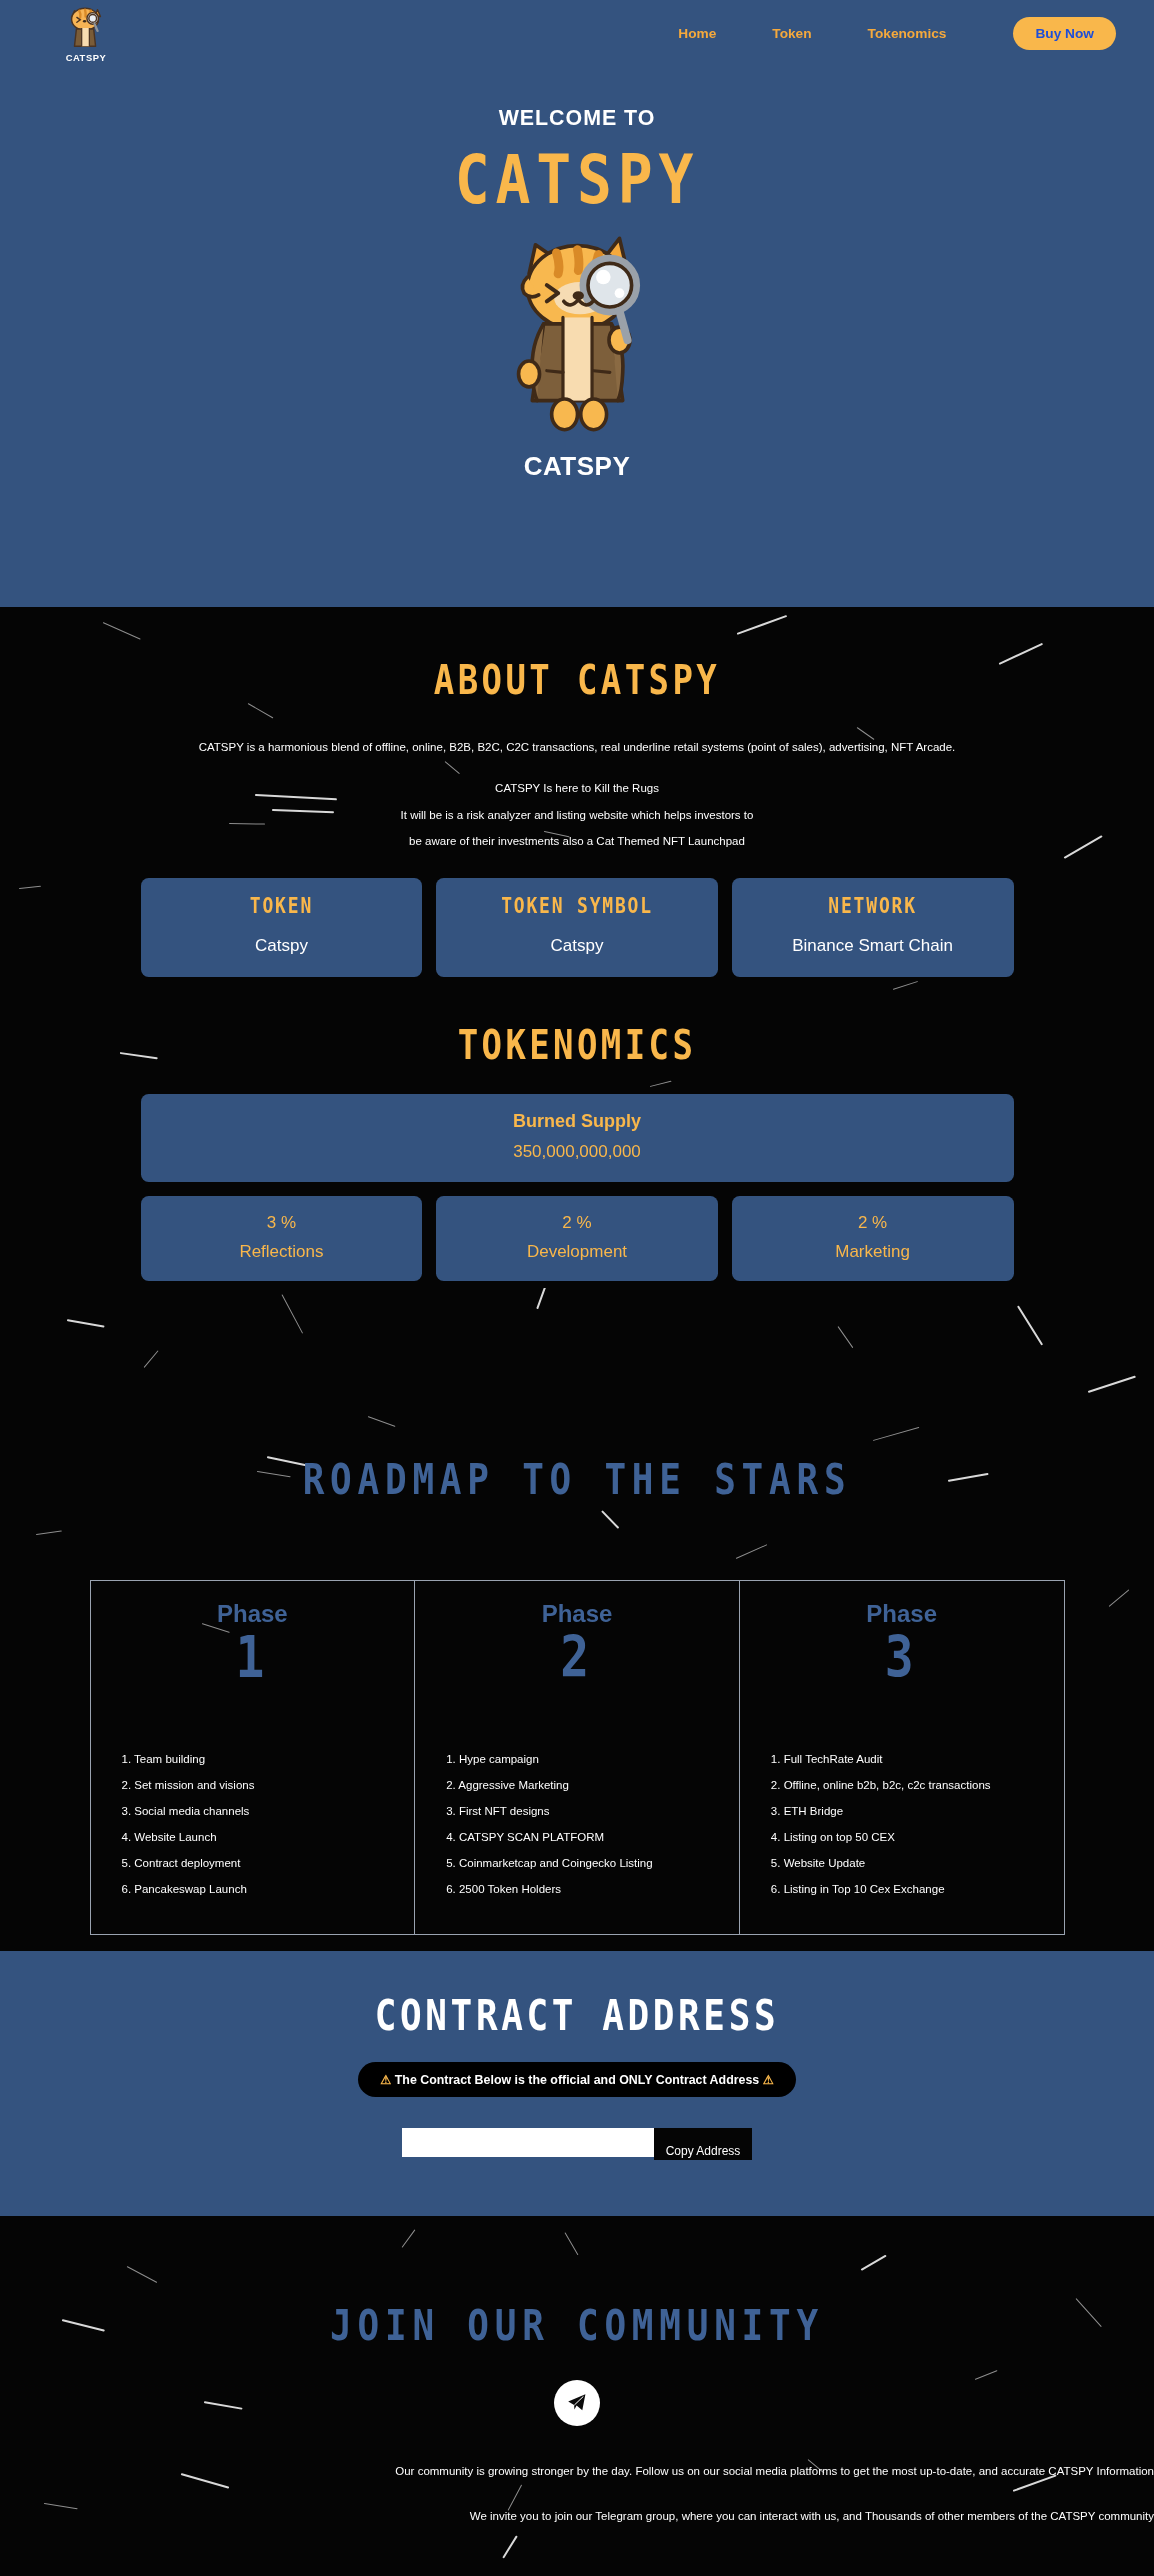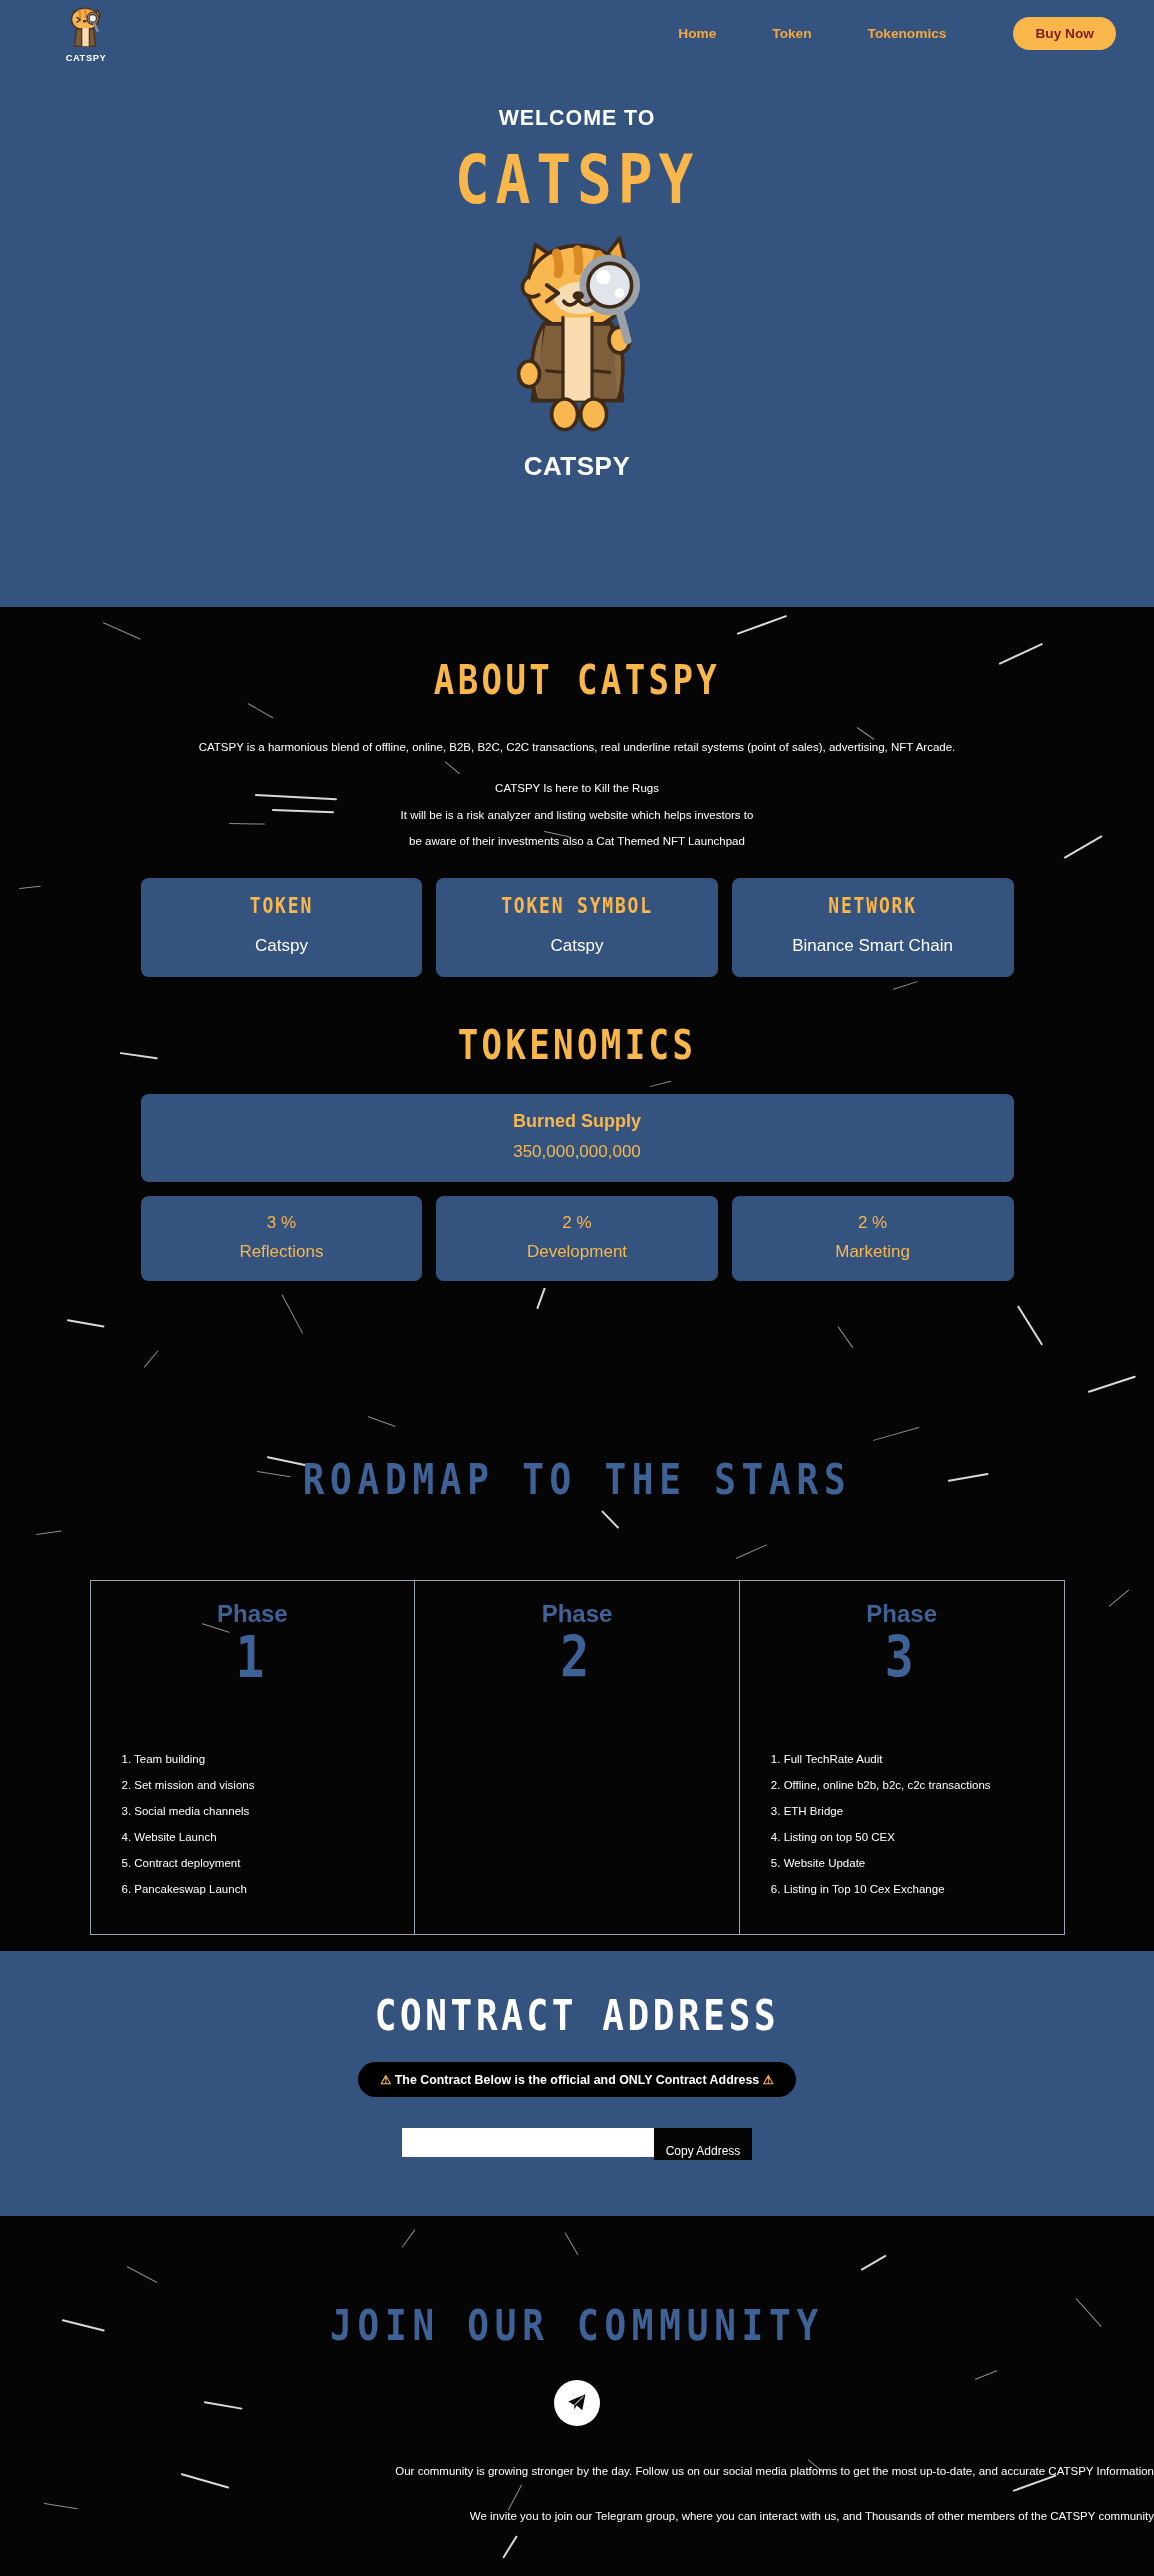--- a/index.html
+++ b/index.html
@@ -42,21 +42,21 @@
   .logo-text {
     font-size:9.4px; font-weight:700; letter-spacing:.06em; color:#fff;
     margin-top:0.9px;
   }
   .nav-spacer { flex:1; }
   .nav-links { display:flex; align-items:center; gap:56px; margin-right:67px; }
   .nav-links a {
     color:#f5a93c; text-decoration:none; font-size:13.7px; font-weight:700;
   }
   .buy-btn {
-    background:#f9b74b; color:#7f1d1d; border:none; border-radius:19px;
+    background:#f9b74b; color:#1d4ed8; border:none; border-radius:19px;
     padding:9.4px 22px; font-size:13.7px; font-weight:700; cursor:pointer;
     font-family:"Liberation Sans", sans-serif;
   }
   .hero-body { text-align:center; padding-top:39px; }
   .welcome {
     font-size:21.4px; font-weight:700; letter-spacing:.045em; color:#fff;
   }
   .hero-title {
     margin-top:19px; font-size:58px; color:#f9b74b; line-height:1;
   }
@@ -344,20 +344,28 @@
             <li>2. Set mission and visions</li>
             <li>3. Social media channels</li>
             <li>4. Website Launch</li>
             <li>5. Contract deployment</li>
             <li>6. Pancakeswap Launch</li>
           </ol>
         </div>
         <div class="phase">
           <div class="phase-h">Phase</div>
           <div class="phase-num"><span class="blocky">2</span></div>
+          <ol>
+            <li>1. Hype campaign</li>
+            <li>2. Aggressive Marketing</li>
+            <li>3. First NFT designs</li>
+            <li>4. CATSPY SCAN PLATFORM</li>
+            <li>5. Coinmarketcap and Coingecko Listing</li>
+            <li>6. 2500 Token Holders</li>
+          </ol>
         </div>
         <div class="phase">
           <div class="phase-h">Phase</div>
           <div class="phase-num"><span class="blocky">3</span></div>
           <ol>
             <li>1. Full TechRate Audit</li>
             <li>2. Offline, online b2b, b2c, c2c transactions</li>
             <li>3. ETH Bridge</li>
             <li>4. Listing on top 50 CEX</li>
             <li>5. Website Update</li>

